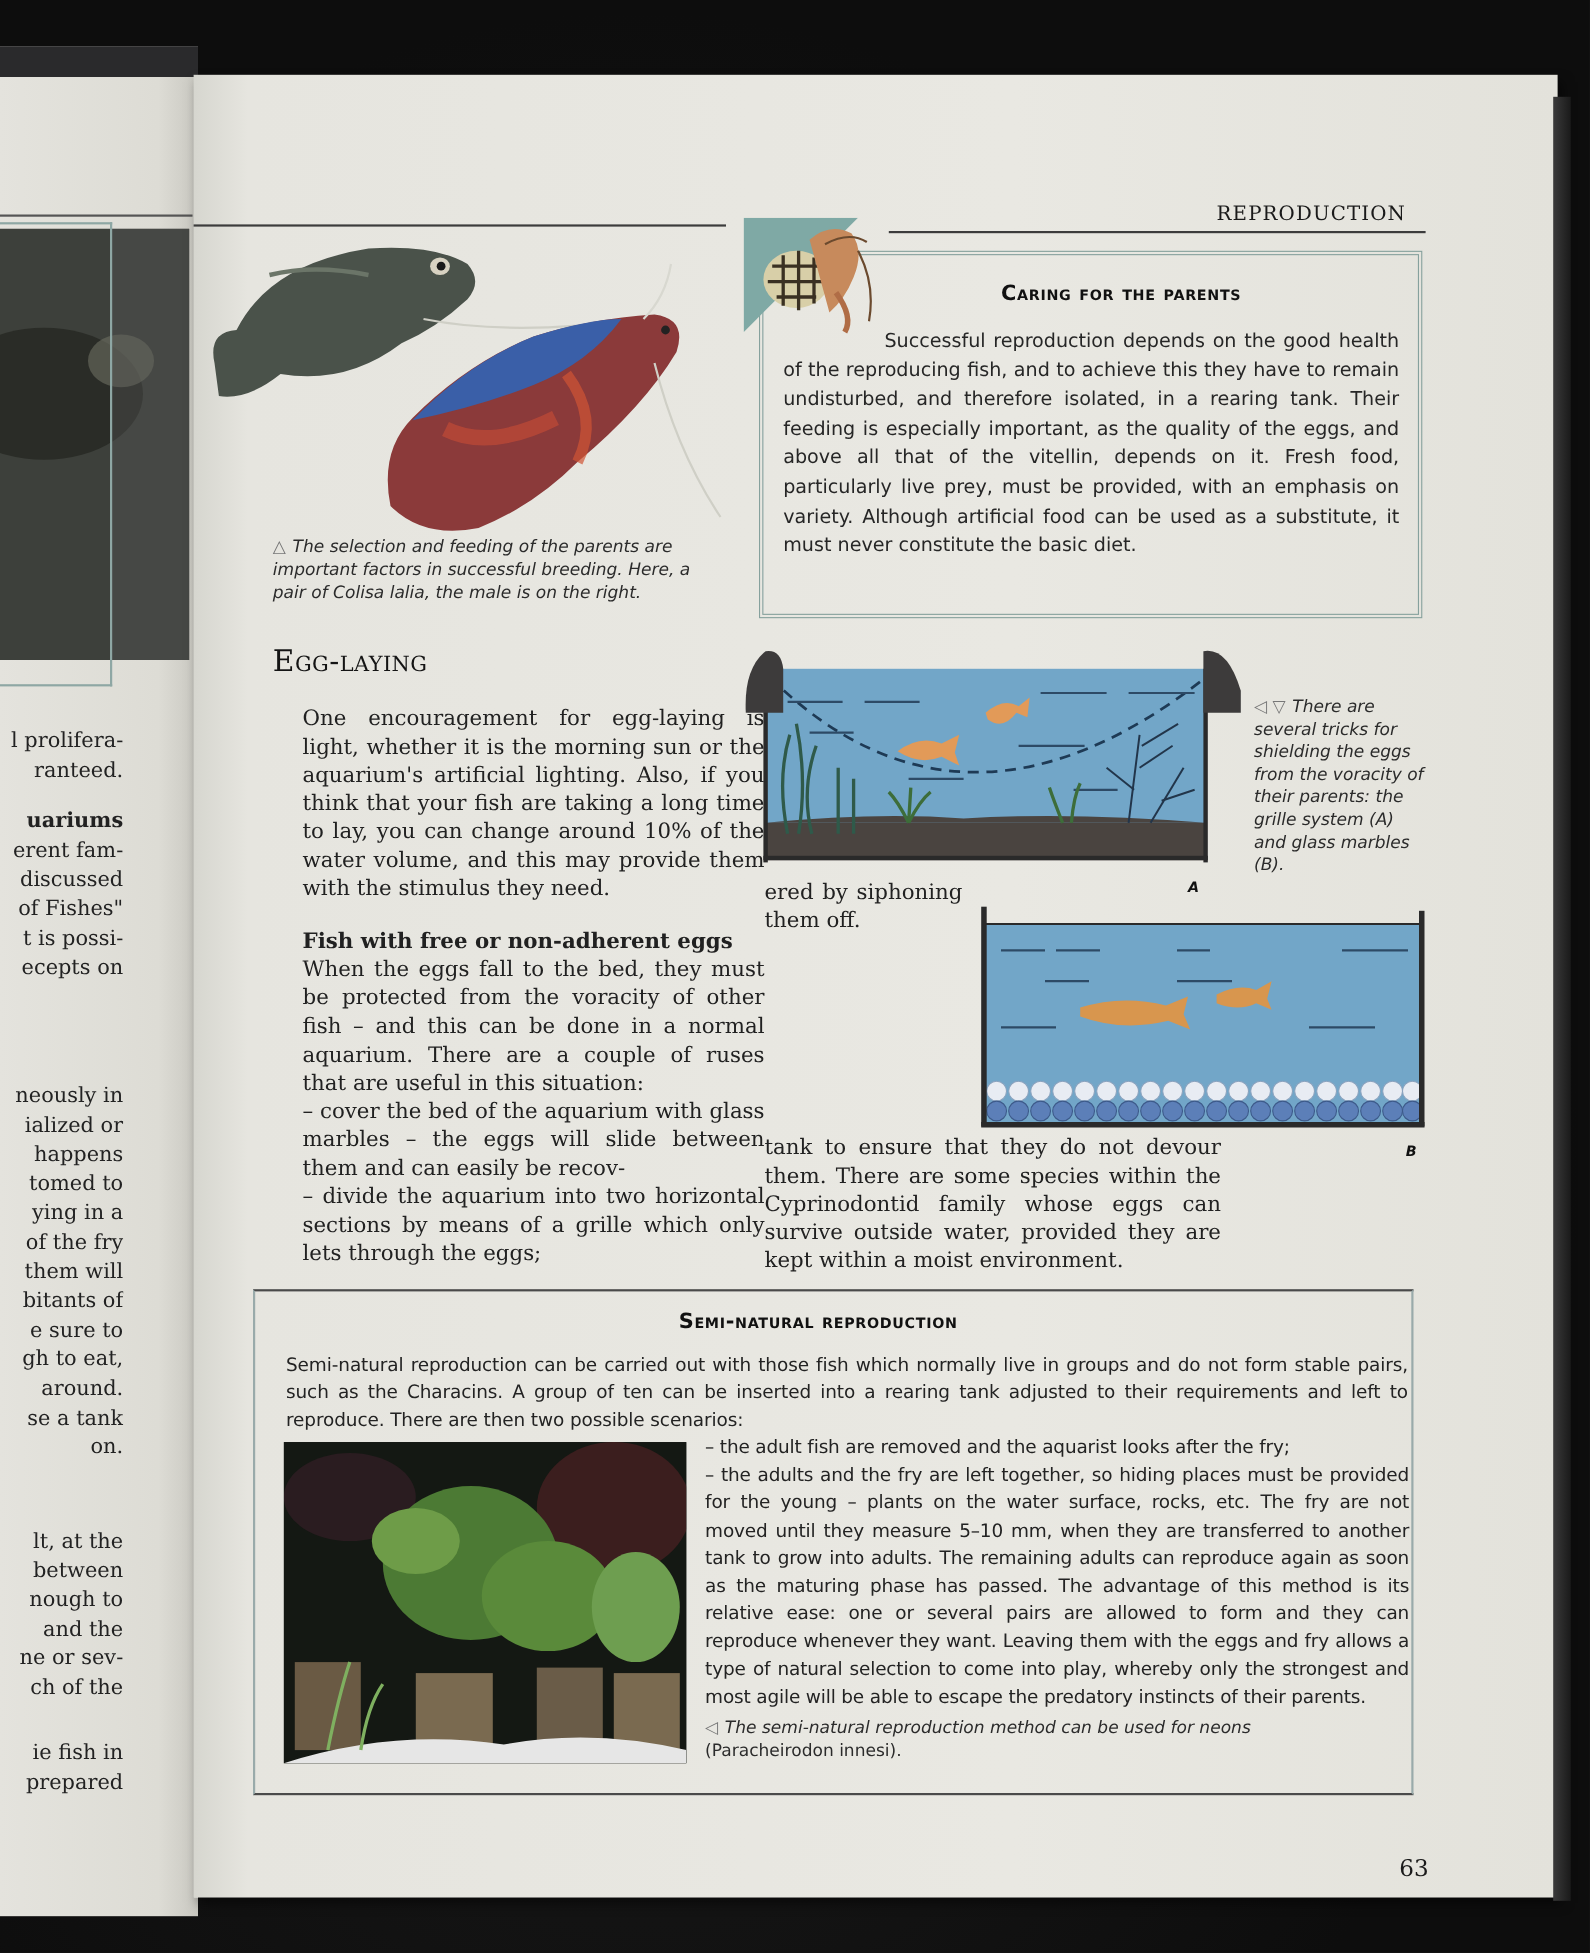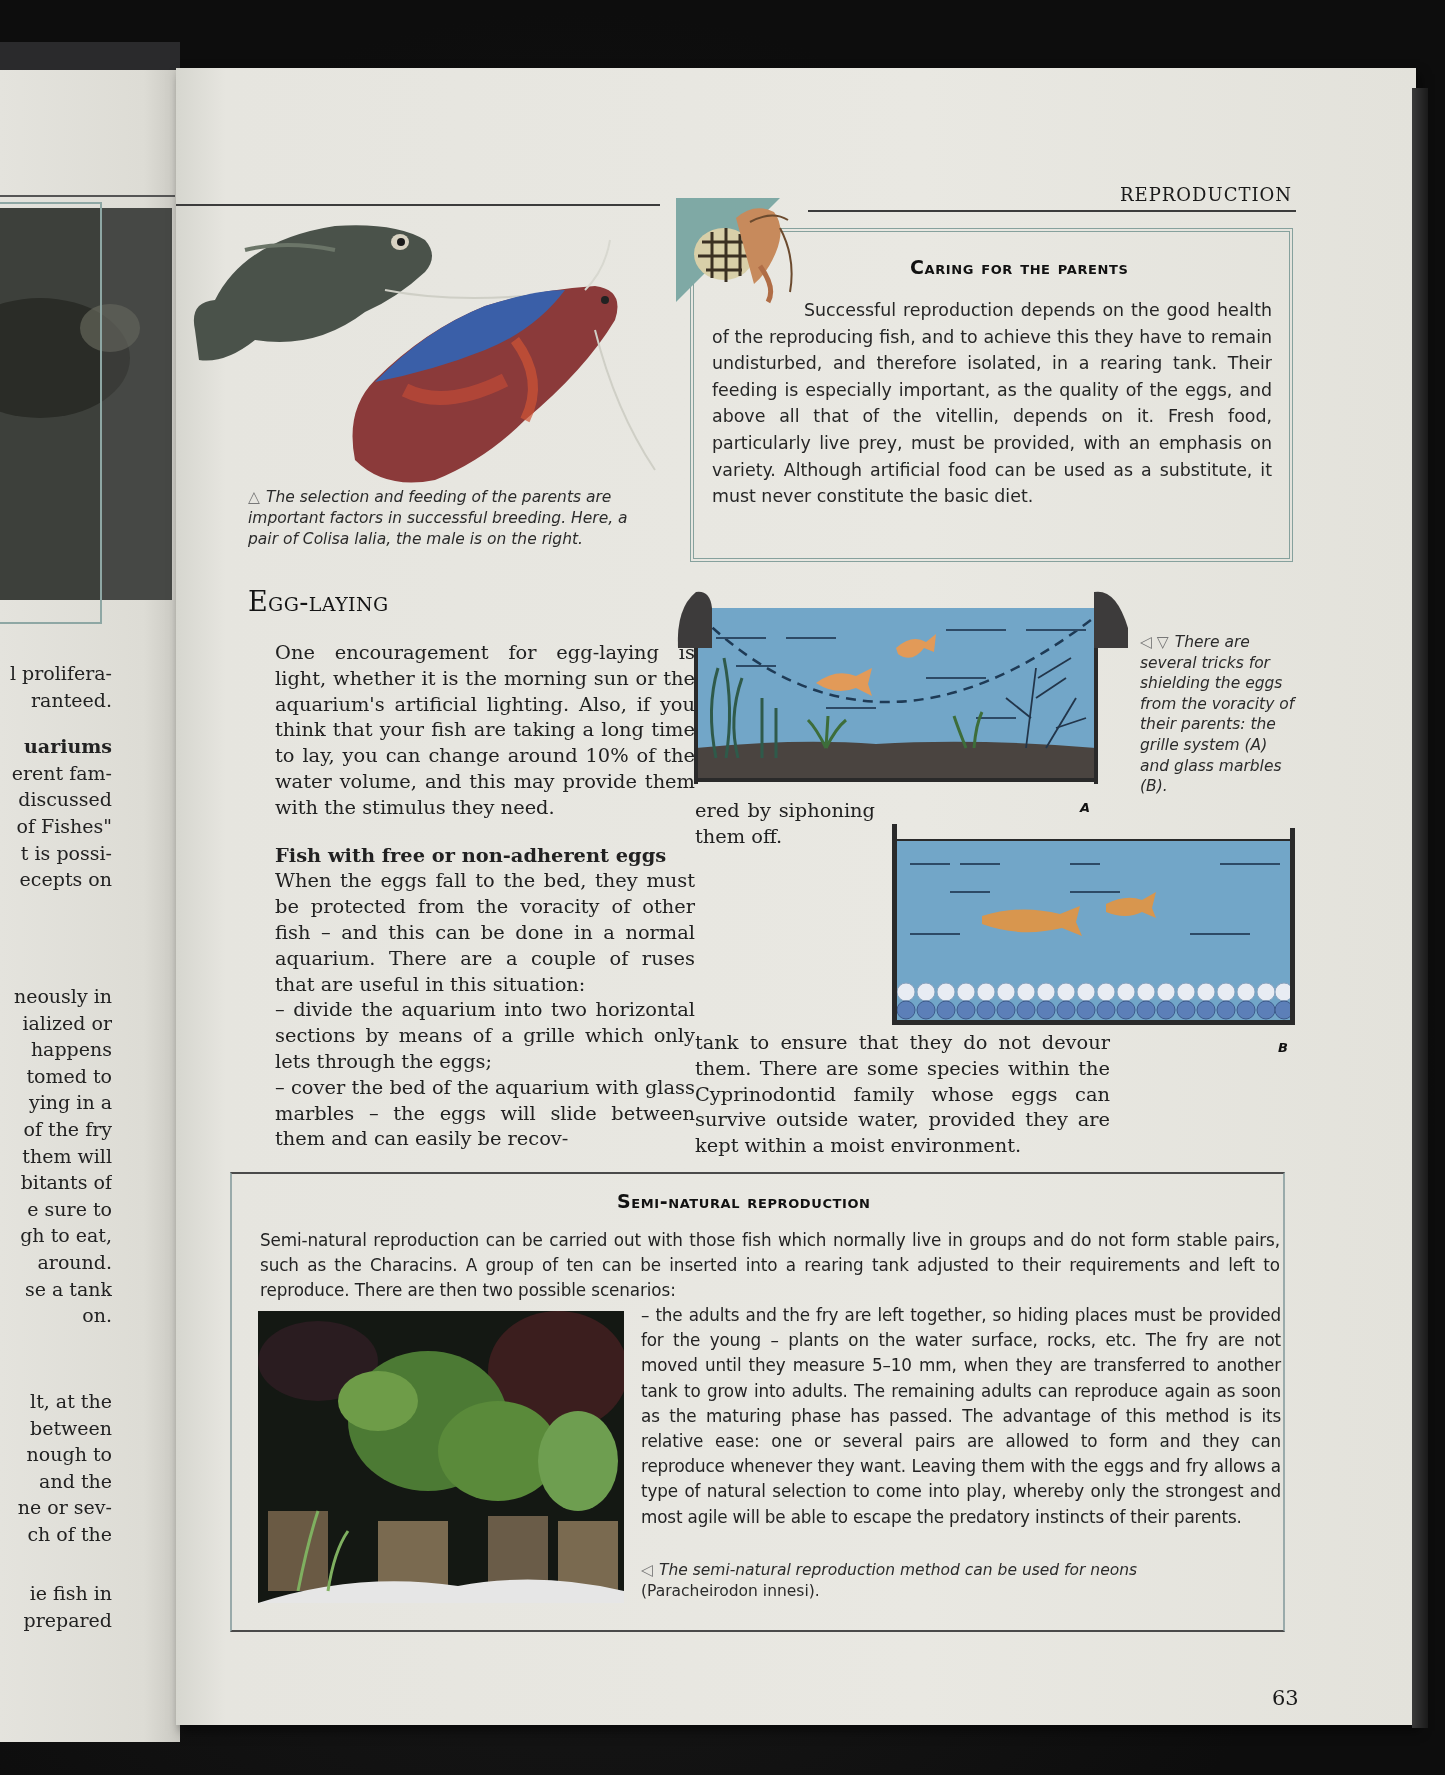--- a/index.html
+++ b/index.html
@@ -14,21 +14,21 @@
   .page-edge { position: absolute; left: 1412px; top: 88px; width: 16px; height: 1640px; background: linear-gradient(90deg,#3a3a3a,#1a1a1a); }
 
   
   .lp-photo { position: absolute; left: 0; top: 208px; width: 172px; height: 392px; background: radial-gradient(ellipse at 30% 50%, #5b5d52 0%, #3b3e3a 40%, #222 100%); }
   .lp-photo-frame { position: absolute; left: 0; top: 202px; width: 102px; height: 422px; border: 2px solid #8ea7a4; border-left: none; }
   .lp-frame-top { position: absolute; left: 0; top: 195px; width: 175px; height: 2px; background: #555; }
   .lp-text { position: absolute; left: 0; width: 112px; text-align: right; font-family: "DejaVu Serif", serif; font-size: 19px; line-height: 26.6px; color: #222; white-space: nowrap; overflow: hidden; }
   .lp-text .bold { font-weight: bold; }
 
   
-  .running-head { position: absolute; left: 1106px; top: 184px; font-family: "DejaVu Serif", serif; font-size: 18px; letter-spacing: 1px; color: #1a1a1a; margin-left: 14px; }
+  .running-head { position: absolute; left: 1106px; top: 184px; font-family: "DejaVu Serif", serif; font-size: 18px; letter-spacing: 1px; color: #1a1a1a; }
   .head-rule { position: absolute; top: 206px; height: 2px; background: #3c3c3c; }
 
   
   .fish-area { position: absolute; left: 185px; top: 210px; width: 500px; height: 280px; }
   .fish-caption { position: absolute; left: 248px; top: 487px; width: 400px; font-family: "DejaVu Sans", sans-serif; font-style: italic; font-size: 15.5px; line-height: 21px; color: #2b2b2b; }
   .tri { font-style: normal; color: #777; margin-right: 6px; }
 
   
   .care-box { position: absolute; left: 690px; top: 228px; width: 603px; height: 334px; border: 3px double #86a19d; border-width: 4px; border-style: double; }
   .care-title { position: absolute; left: 910px; top: 256px; font-family: "DejaVu Sans", sans-serif; font-size: 19px; font-weight: bold; letter-spacing: 0.6px; color: #111; font-variant: small-caps; }
@@ -163,22 +163,22 @@
 <div class="care-title">Caring for the parents</div>
 <div class="care-text"><span class="indent"></span><span>Successful reproduction depends on the good health of the reproducing fish, and to achieve this they have to remain undisturbed, and therefore isolated, in a rearing tank. Their feeding is especially important, as the quality of the eggs, and above all that of the vitellin, depends on it. Fresh food, particularly live prey, must be provided, with an emphasis on variety. Although artificial food can be used as a substitute, it must never constitute the basic diet.</span></div>
 
 <div class="h-egg">Egg-laying</div>
 
 <div class="col1" style="top:640px;margin-left:27px;">
   <p>One encouragement for egg-laying is light, whether it is the morning sun or the aquarium's artificial lighting. Also, if you think that your fish are taking a long time to lay, you can change around 10% of the water volume, and this may provide them with the stimulus they need.</p>
   <div style="height:22px;"></div>
   <p class="subhead">Fish with free or non-adherent eggs</p>
   <p>When the eggs fall to the bed, they must be protected from the voracity of other fish – and this can be done in a normal aquarium. There are a couple of ruses that are useful in this situation:</p>
+  <p>– cover the bed of the aquarium with glass marbles – the eggs will slide between them and can easily be recov-</p>
   <p>– divide the aquarium into two horizontal sections by means of a grille which only lets through the eggs;</p>
-  <p>– cover the bed of the aquarium with glass marbles – the eggs will slide between them and can easily be recov-</p>
 </div>
 
 <div class="col2" style="top:798px; width:180px;">
   <p>ered by siphoning them off.</p>
 </div>
 <div class="col2" style="top:1030px; width:415px;">
   <p>tank to ensure that they do not devour them. There are some species within the Cyprinodontid family whose eggs can survive outside water, provided they are kept within a moist environment.</p>
 </div>
 
 <div class="tank-a">
@@ -317,20 +317,21 @@
     <rect x="10" y="200" width="60" height="80" fill="#6a5a44"></rect>
     <rect x="120" y="210" width="70" height="70" fill="#7a6a50"></rect>
     <rect x="230" y="205" width="60" height="75" fill="#6a5c48"></rect>
     <rect x="300" y="210" width="60" height="70" fill="#7a6a50"></rect>
     <path d="M0 292 Q100 260 200 275 Q280 260 366 280 L366 292 Z" fill="#e6e6e6"></path>
     <path d="M40 280 Q50 230 60 200 M70 280 Q76 240 90 220" stroke="#7fb060" stroke-width="3" fill="none"></path>
   </svg>
 </div>
 
 <div class="semi-list">
+  <p>– the adult fish are removed and the aquarist looks after the fry;</p>
   <p>– the adults and the fry are left together, so hiding places must be provided for the young – plants on the water surface, rocks, etc. The fry are not moved until they measure 5–10 mm, when they are transferred to another tank to grow into adults. The remaining adults can reproduce again as soon as the maturing phase has passed. The advantage of this method is its relative ease: one or several pairs are allowed to form and they can reproduce whenever they want. Leaving them with the eggs and fry allows a type of natural selection to come into play, whereby only the strongest and most agile will be able to escape the predatory instincts of their parents.</p>
 </div>
 <div class="semi-caption">
   <span class="tri">◁</span><span>The semi-natural reproduction method can be used for neons</span><br>
   <span class="roman">(Paracheirodon innesi).</span>
 </div>
 
 <div class="page-number">63</div>
 
 </body></html>

